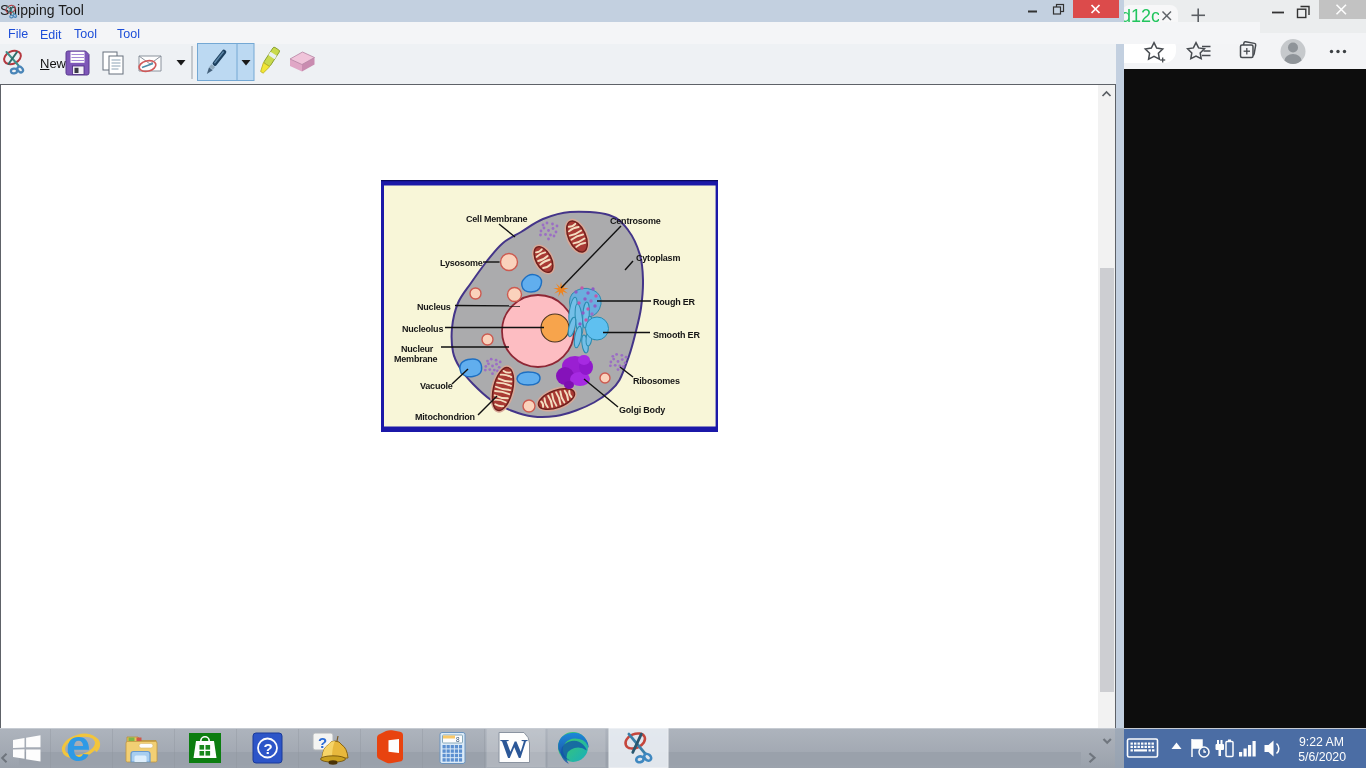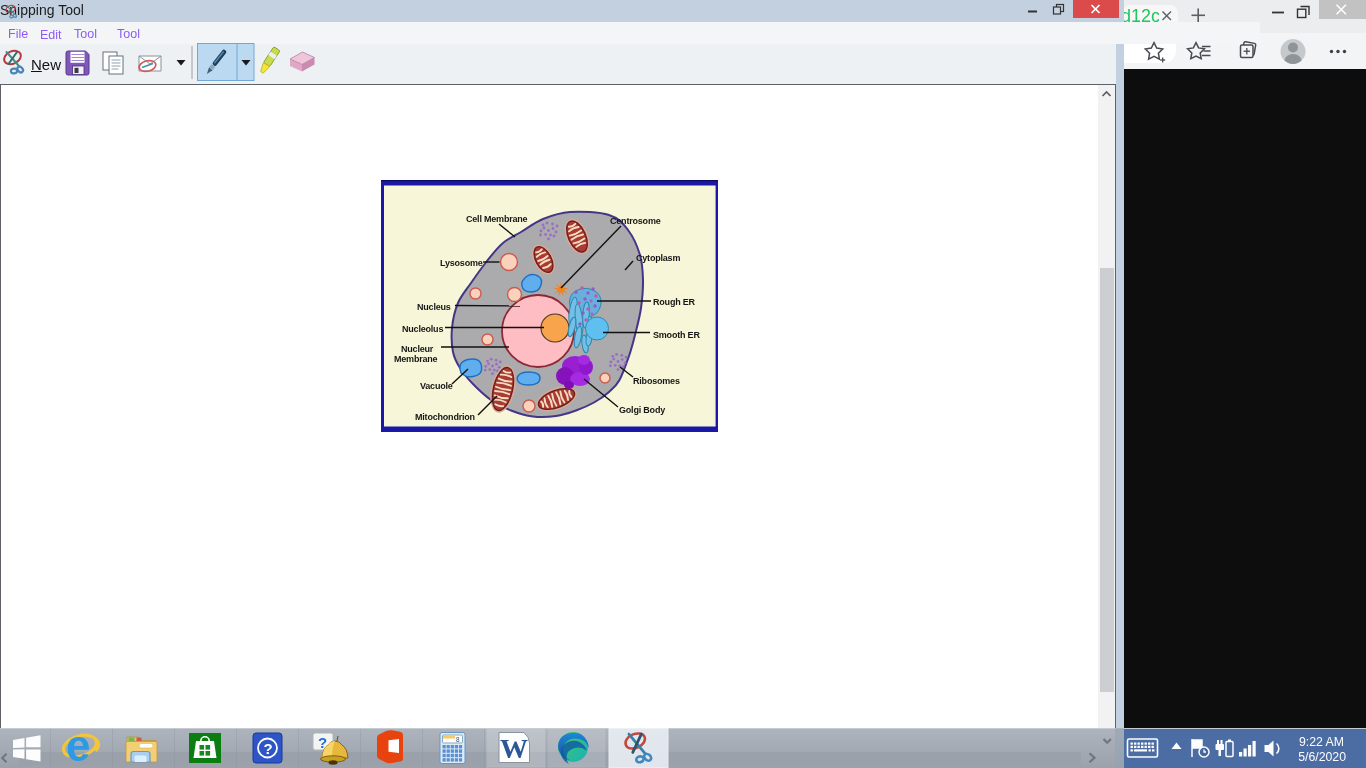--- a/index.html
+++ b/index.html
@@ -6,28 +6,28 @@
 <div class="abs" style="left:0;top:0;width:242px;height:33px;background:#ebedee"></div>
 <div class="abs" style="left:-2px;top:5px;width:56px;height:28px;background:#f7f7f8;border-radius:8px 8px 0 0"></div>
 <div class="abs" style="left:-3px;top:6px;width:38px;height:20px;overflow:hidden;font-size:18px;color:#22c55e;line-height:20px">d12co</div>
 <div class="abs" style="left:0;top:33px;width:242px;height:36px;background:#f3f4f6"></div>
 <div class="abs" style="left:-4px;top:36px;width:56px;height:27px;background:#fff;border-radius:0 12px 12px 0"></div>
 </div>
 <div class="abs" style="left:0;top:0;width:1124px;height:765px;background:#c3d0e0"></div>
 <div class="abs" style="left:1115px;top:84px;width:1px;height:681px;background:#5a6068"></div>
 <div class="abs" style="left:0;top:0;width:1124px;height:22px;background:#c3d0e0"></div>
 <div class="abs" style="left:0;top:0;width:1124px;height:22px;text-align:left;font-size:14px;color:#1c1c1c;line-height:21px">Snipping Tool</div>
-<div class="abs" style="left:0;top:22px;width:1260px;height:22px;background:#f4f5f7;font-size:12.5px;color:#8b5cf6">
+<div class="abs" style="left:0;top:22px;width:1260px;height:22px;background:#f4f5f7;font-size:12.5px;color:#1d4ed8">
     <span class="abs" style="left:8px;top:5px">File</span>
     <span class="abs" style="left:40px;top:6px">Edit</span>
     <span class="abs" style="left:74px;top:5px">Tool</span>
     <span class="abs" style="left:117px;top:5px">Tool</span>
   </div>
 <div class="abs" style="left:0;top:44px;width:1116px;height:40px;background:#eef1f4"></div>
-<div class="abs" style="left:31px;top:56px;font-size:15px;color:#111"><span style="text-decoration:underline">N</span>ew</div>
+<div class="abs" style="left:40px;top:56px;font-size:13px;color:#111"><span style="text-decoration:underline">N</span>ew</div>
 <div class="abs" style="left:0;top:84px;width:1116px;height:674px;background:#fff;border:1px solid #5e6268"></div>
 <div class="abs" style="left:1098px;top:85px;width:17px;height:673px;background:#f2f2f2"></div>
 <svg class="abs" style="left:1098px;top:85px" width="17" height="18" viewBox="0 0 17 18">
     <path d="M4.5,11 l4,-4 4,4" stroke="#5a5e63" stroke-width="1.7" fill="none"></path>
   </svg>
 <div class="abs" style="left:1099.5px;top:268px;width:14px;height:424px;background:#cdced2"></div>
 <svg width="1124" height="85" viewBox="0 0 1124 85" style="position:absolute;left:0;top:0">
 <g transform="translate(11.5,10.5) scale(0.55)">
       <ellipse cx="-1.5" cy="-2.5" rx="8.8" ry="6.2" transform="rotate(-25 -1.5 -2.5)" fill="none" stroke="#b5383f" stroke-width="2"></ellipse>
       <line x1="4.5" y1="5.5" x2="-7.5" y2="-8" stroke="#3f8f8a" stroke-width="2" stroke-linecap="round"></line>

